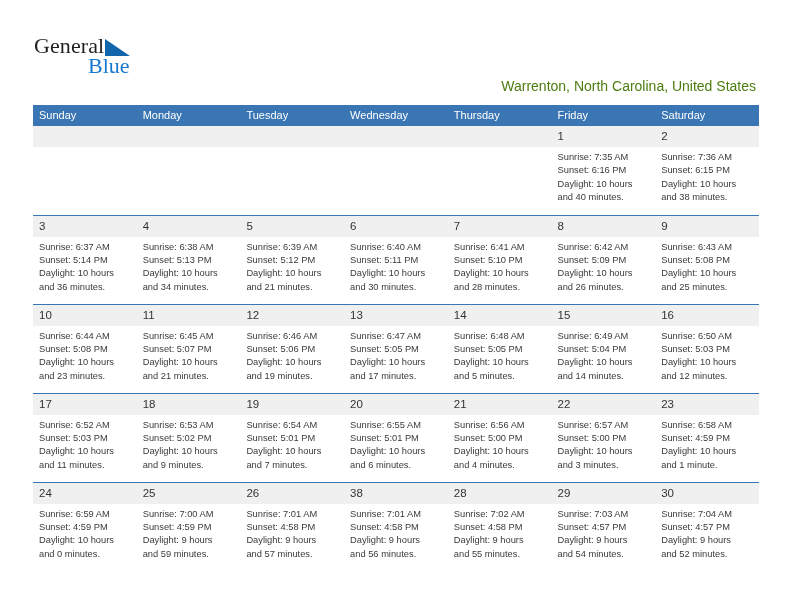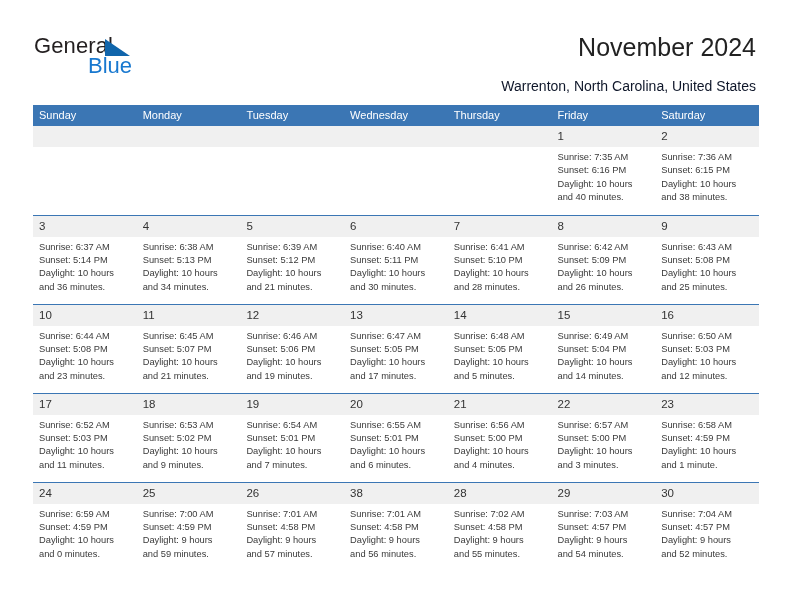--- a/index.html
+++ b/index.html
@@ -24,20 +24,21 @@
     left: 0; top: 0;
     width: 792px;
     height: 100px;
   }
   .logo {
     position: absolute;
     left: 34px;
     top: 34px;
     width: 200px;
     height: 52px;
+    font-family: Liberation Serif, serif;
   }
   .logo-general {
     position: absolute;
     left: 0; top: 0;
     font-size: 22px;
     color: #231f20;
     letter-spacing: 0.1px;
     line-height: 24px;
     white-space: nowrap;
   }
@@ -66,21 +67,21 @@
     font-size: 25px;
     color: #222222;
     white-space: nowrap;
     text-align: right;
   }
   .subtitle {
     position: absolute;
     right: 36px;
     top: 78px;
     font-size: 14px;
-    color: #0f172a;
+    color: #4d7c0f;
     white-space: nowrap;
     text-align: left;
   }
 
   
   .calendar {
     position: absolute;
     left: 33px;
     top: 105px;
     width: 726px;
@@ -134,21 +135,20 @@
 <div id="page">
 
   <div class="header">
 
     <div class="logo">
       <span class="logo-general">General</span>
       <span class="logo-tri"></span>
       <span class="logo-blue">Blue</span>
     </div>
 
-    <div class="title">November 2024</div>
     <div class="subtitle">Warrenton, North Carolina, United States</div>
   </div>
 
   <div class="calendar">
     <table class="cal">
       <thead>
         <tr>
           <th>Sunday</th>
           <th>Monday</th>
           <th>Tuesday</th>

